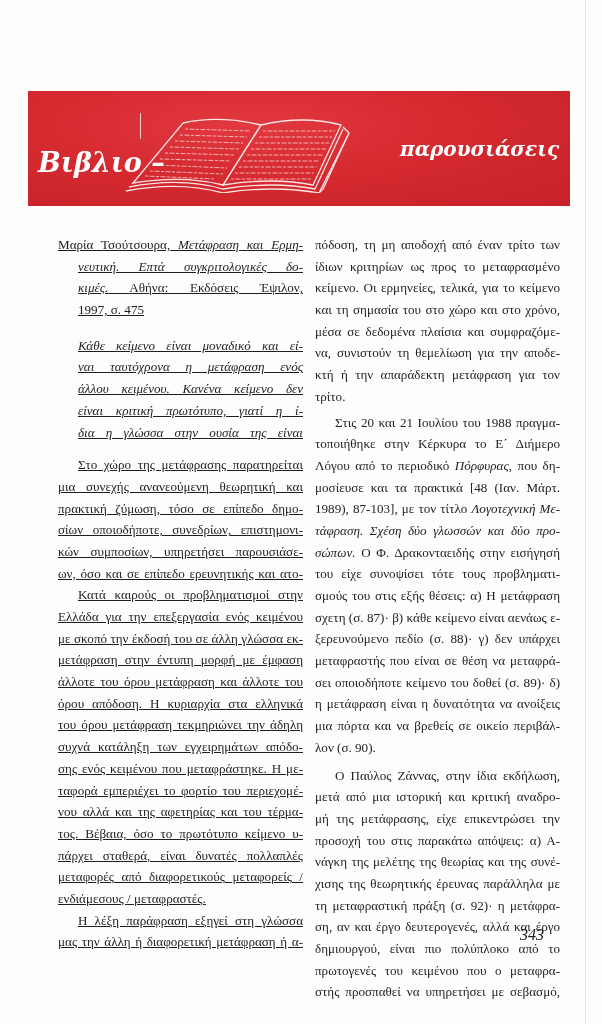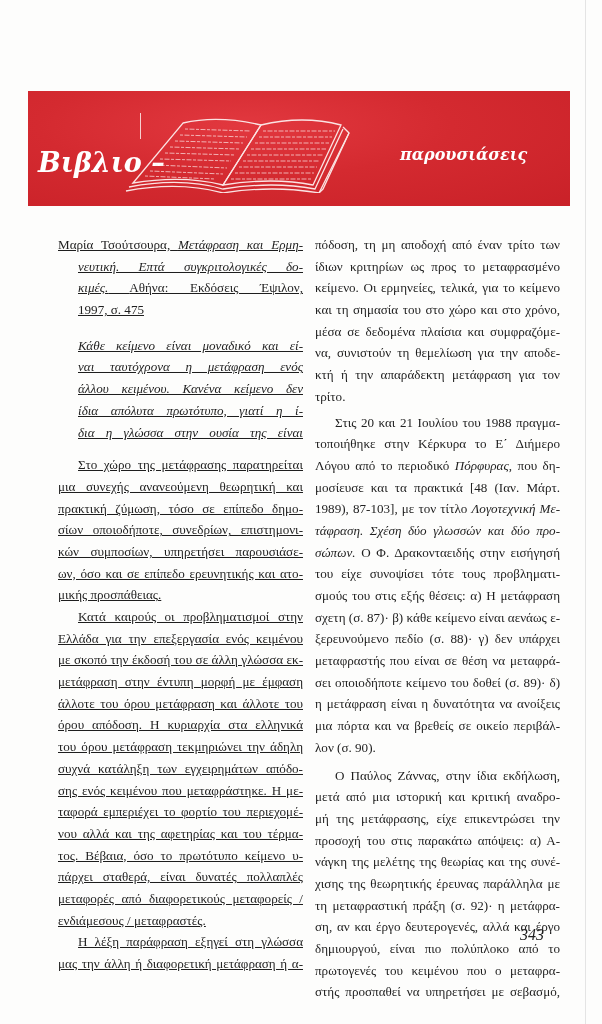--- a/index.html
+++ b/index.html
@@ -11,22 +11,22 @@
   .banner {
     position: absolute; left: 28px; top: 91px; width: 542px; height: 115px;
     background: radial-gradient(ellipse at 40% 30%, #e2383f 0%, #d42a30 45%, #c92128 100%);
   }
   .banner-left {
     position: absolute; left: 10px; top: 13px; color: #fff; font-style: italic; font-weight: bold;
     font-size: 27px; font-family: "DejaVu Serif", serif; letter-spacing: 0px; margin-top: 43px;
   }
   .banner-tick { position: absolute; left: 112px; top: 22px; width: 1px; height: 26px; background: #f6d0d0; }
   .banner-right {
-    position: absolute; left: 372px; top: 54px; color: #fff; font-style: italic; font-weight: bold;
-    font-size: 16px; font-family: "DejaVu Serif", serif;
+    position: absolute; left: 372px; top: 46px; color: #fff; font-style: italic; font-weight: bold;
+    font-size: 20px; font-family: "DejaVu Serif", serif;
   }
   .book { position: absolute; left: 95px; top: 22px; }
   .col { position: absolute; top: 234px; font-size: 13.1px; line-height: 21.7px; text-align: justify; }
   .col-left { left: 58px; width: 245px; text-decoration: underline; }
   .col-right { left: 315px; width: 245px; }
   .line { display: block; white-space: nowrap; text-align-last: justify; text-align: justify; height: 21.7px; overflow: hidden; }
   .line.last { text-align-last: left; }
   .indent { padding-left: 20px; }
   .hang { padding-left: 20px; }
   .quote { padding-left: 20px; font-style: italic; }
@@ -85,32 +85,31 @@
     <span class="line"><span>Μαρία Τσούτσουρα,</span> <i>Μετάφραση και Ερμη-</i></span>
     <span class="line hang"><i>νευτική. Επτά συγκριτολογικές δο-</i></span>
     <span class="line hang"><i>κιμές.</i> <span>Αθήνα: Εκδόσεις Έψιλον,</span></span>
     <span class="line hang last">1997, σ. 475</span>
   </div>
   <div class="gap"></div>
   <div>
     <span class="line quote">Κάθε κείμενο είναι μοναδικό και εί-</span>
     <span class="line quote">ναι ταυτόχρονα η μετάφραση ενός</span>
     <span class="line quote">άλλου κειμένου. Κανένα κείμενο δεν</span>
-    <span class="line quote">ίδια απόλυτα πρωτότυπο, γιατί η ί-</span>
+    <span class="line quote">είναι κριτική πρωτότυπο, γιατί η ί-</span>
     <span class="line quote">δια η γλώσσα στην ουσία της είναι</span>
   </div>
   <div class="gap2"></div>
   <div>
     <span class="line indent">Στο χώρο της μετάφρασης παρατηρείται</span>
     <span class="line">μια συνεχής ανανεούμενη θεωρητική και</span>
     <span class="line">πρακτική ζύμωση, τόσο σε επίπεδο δημο-</span>
     <span class="line">σίων οποιοδήποτε, συνεδρίων, επιστημονι-</span>
     <span class="line">κών συμποσίων, υπηρετήσει παρουσιάσε-</span>
     <span class="line">ων, όσο και σε επίπεδο ερευνητικής και ατο-</span>
-    <span class="line last">μικής προσπάθειας.</span>
   </div>
   <div>
     <span class="line indent">Κατά καιρούς οι προβληματισμοί στην</span>
     <span class="line">Ελλάδα για την επεξεργασία ενός κειμένου</span>
     <span class="line">με σκοπό την έκδοσή του σε άλλη γλώσσα εκ-</span>
     <span class="line">μετάφραση στην έντυπη μορφή με έμφαση</span>
     <span class="line">άλλοτε του όρου μετάφραση και άλλοτε του</span>
     <span class="line">όρου απόδοση. Η κυριαρχία στα ελληνικά</span>
     <span class="line">του όρου μετάφραση τεκμηριώνει την άδηλη</span>
     <span class="line">συχνά κατάληξη των εγχειρημάτων απόδο-</span>

